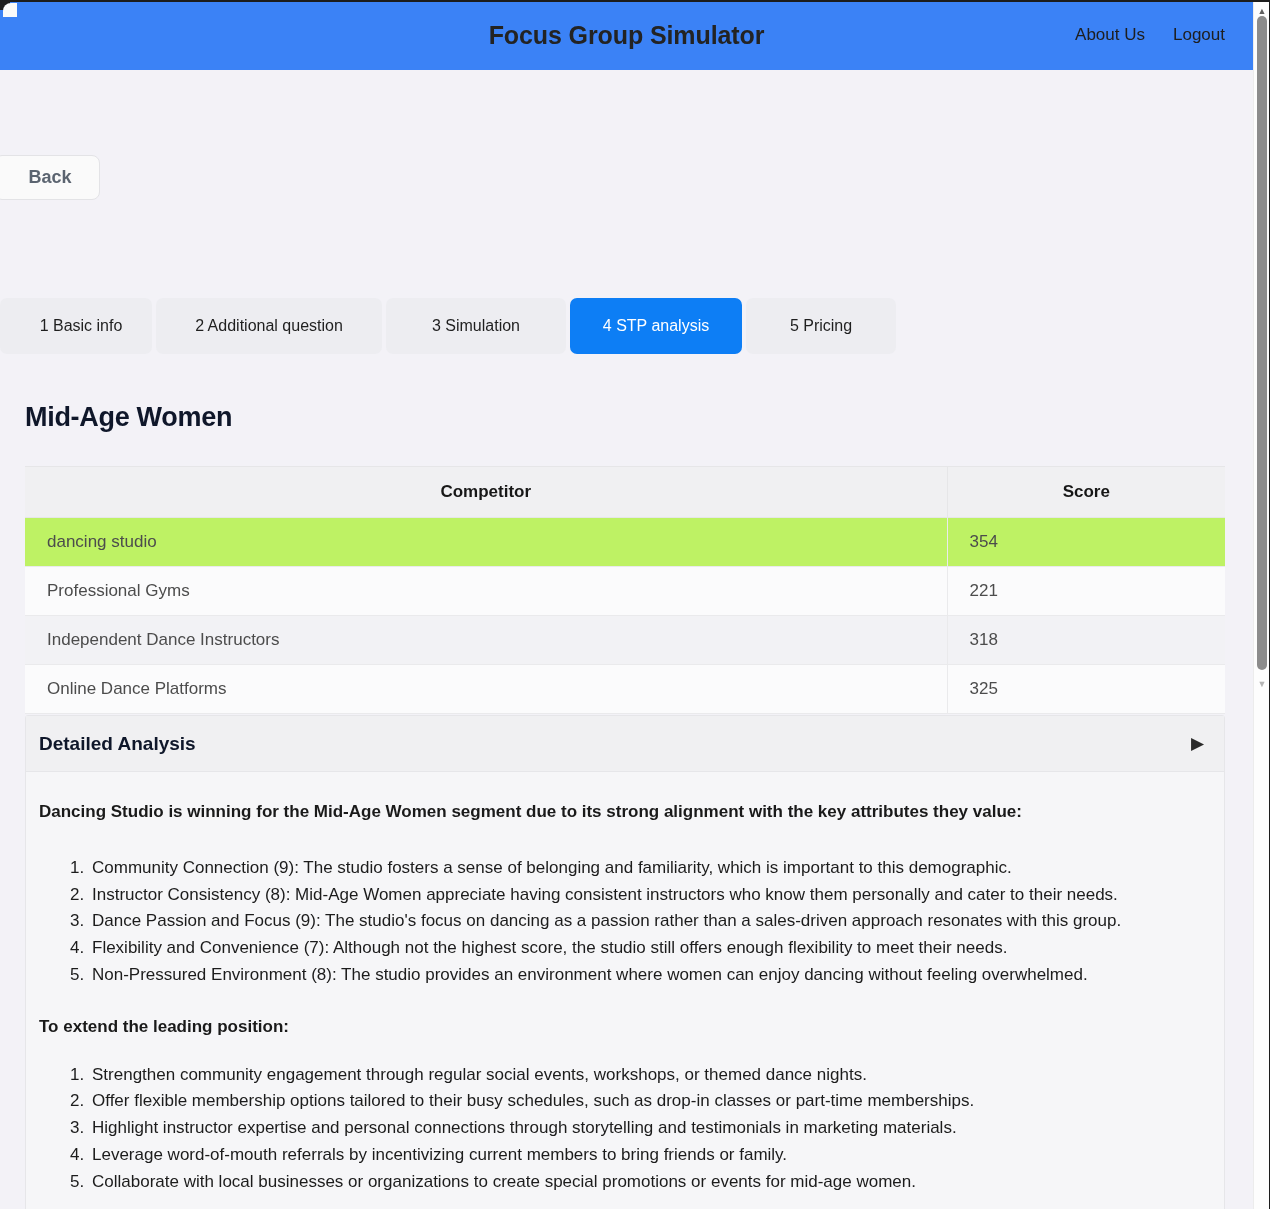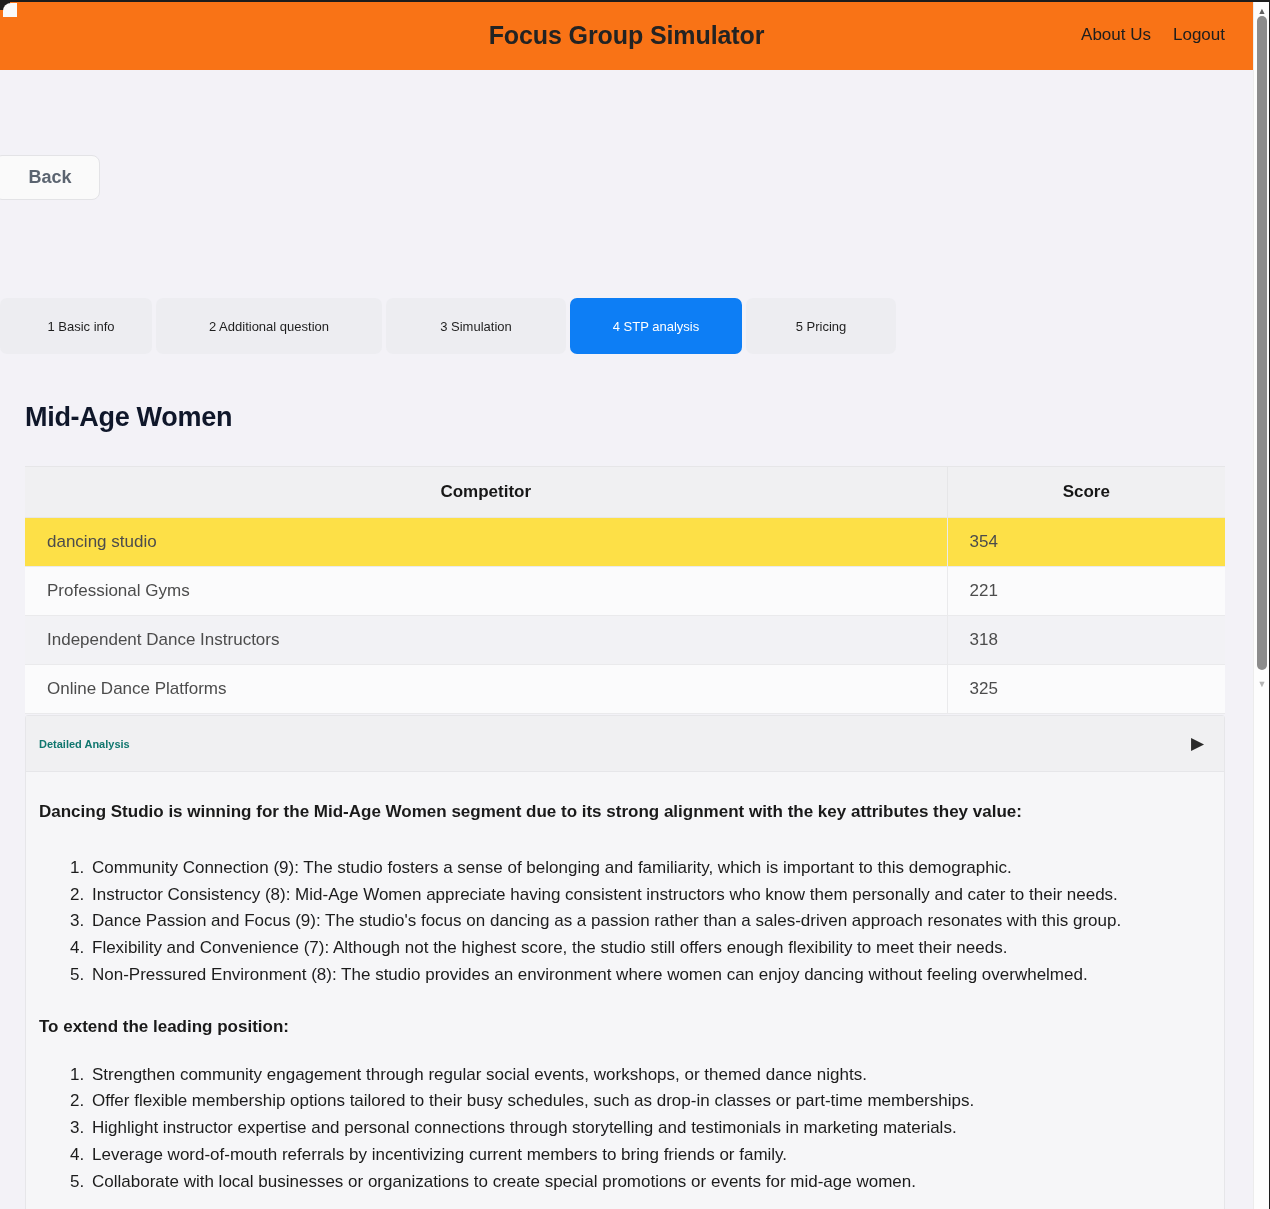--- a/index.html
+++ b/index.html
@@ -95,40 +95,40 @@
     width: 10px;
     height: 654px;
     background: #8c8c8c;
     border-radius: 5px;
   }
 
   
   header {
     position: relative;
     height: 70px;
-    background: #f97316;
+    background: #3b82f6;
     width: 1253px;
     display: flex;
     align-items: center;
     justify-content: center;
     text-align: center;
   }
   #app-title {
     font-size: 25px;
     font-weight: bold;
     color: #232323;
     letter-spacing: -0.1px;
   }
   #header-nav {
     position: absolute;
     right: 28px;
     top: 50%;
     transform: translateY(-50%);
     display: flex;
-    gap: 22px;
+    gap: 28px;
   }
   #header-nav a {
     font-size: 17px;
     color: #1e1e1e;
     text-decoration: none;
   }
 
   
   #content {
     position: relative;
@@ -167,21 +167,21 @@
     display: flex;
     align-items: flex-start;
     gap: 4px;
     width: 1253px;
   }
   .tab {
     background: #ededf1;
     border: none;
     border-radius: 7px;
     font-family: "Liberation Sans", sans-serif;
-    font-size: 13px;
+    font-size: 16px;
     color: #1f1f1f;
     height: 56px;
     display: flex;
     align-items: center;
     justify-content: center;
     cursor: pointer;
     white-space: nowrap;
   }
   .tab.t1 { width: 152px; padding-left: 10px; }
   .tab.t2 { width: 226px; }
@@ -227,21 +227,21 @@
     border-bottom: 1px solid #e6e6e8;
   }
   #competitor-table th.col-comp { width: 922px; border-right: 1px solid #e6e6e8; }
   #competitor-table td {
     padding: 14px 22px;
     color: #4c4c4c;
     font-size: 17px;
     border-bottom: 1px solid #eaeaec;
   }
   #competitor-table td.cell-comp { border-right: 1px solid #eaeaec; }
-  #competitor-table tbody tr.row-highlight td { background: #fde047; }
+  #competitor-table tbody tr.row-highlight td { background: #bef264; }
   #competitor-table tbody tr.row-white td { background: #fbfbfc; }
   #competitor-table tbody tr.row-gray td { background: #f2f2f5; }
 
   
   #detailed-analysis {
     position: absolute;
     left: 25px;
     top: 645px;
     width: 1200px;
     background: #f6f6f8;
@@ -252,23 +252,23 @@
     height: 56px;
     background: #f0f0f2;
     border-bottom: 1px solid #e6e6e9;
     display: flex;
     align-items: center;
     justify-content: space-between;
     padding: 0 20px 0 13px;
     cursor: pointer;
   }
   #analysis-summary-label {
-    font-size: 11px;
-    font-weight: bold;
-    color: #0f766e;
+    font-size: 19px;
+    font-weight: bold;
+    color: #0f172a;
   }
   #analysis-toggle-icon {
     font-size: 17px;
     color: #2a2a2a;
     line-height: 1;
   }
   #analysis-body {
     padding: 28px 13px 20px 13px;
     background: #f6f6f8;
   }

